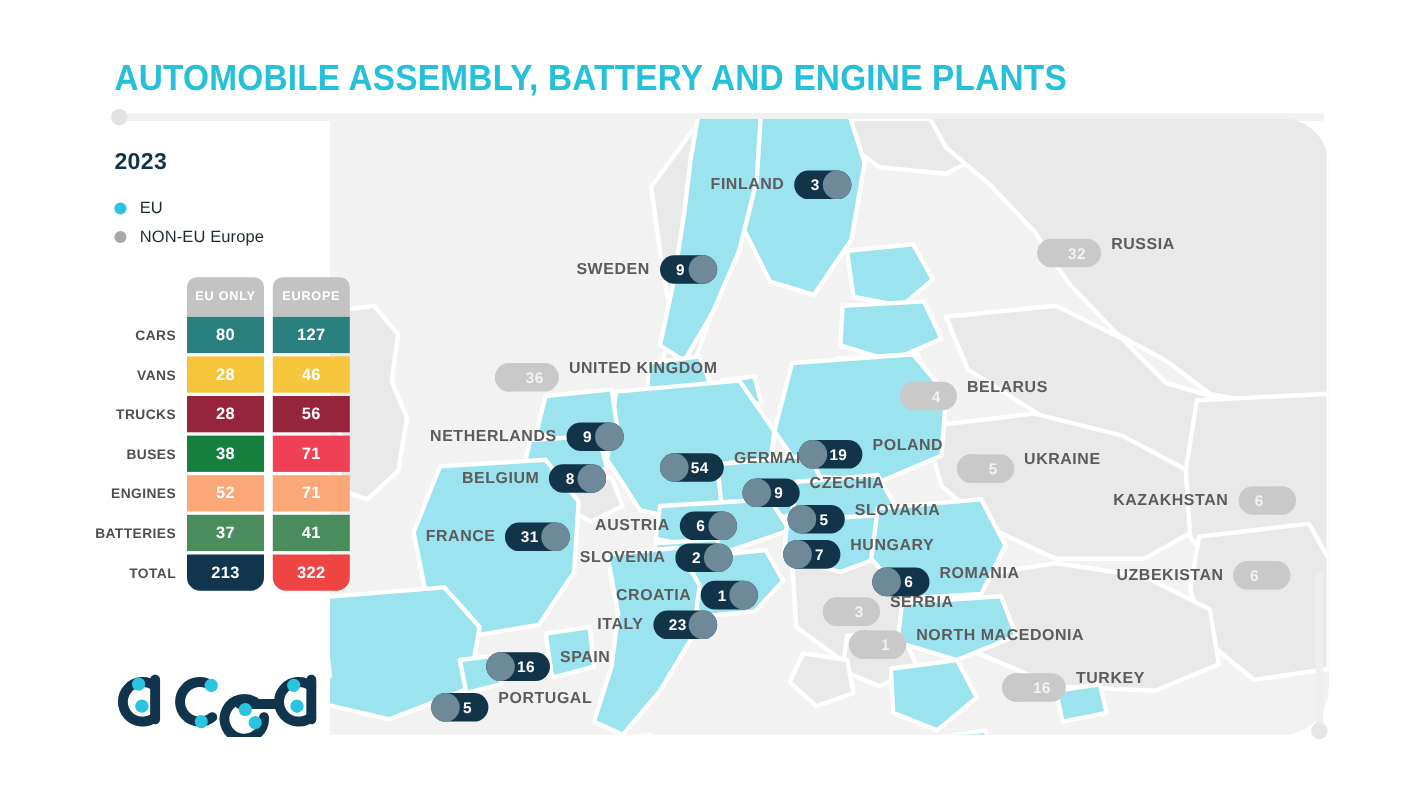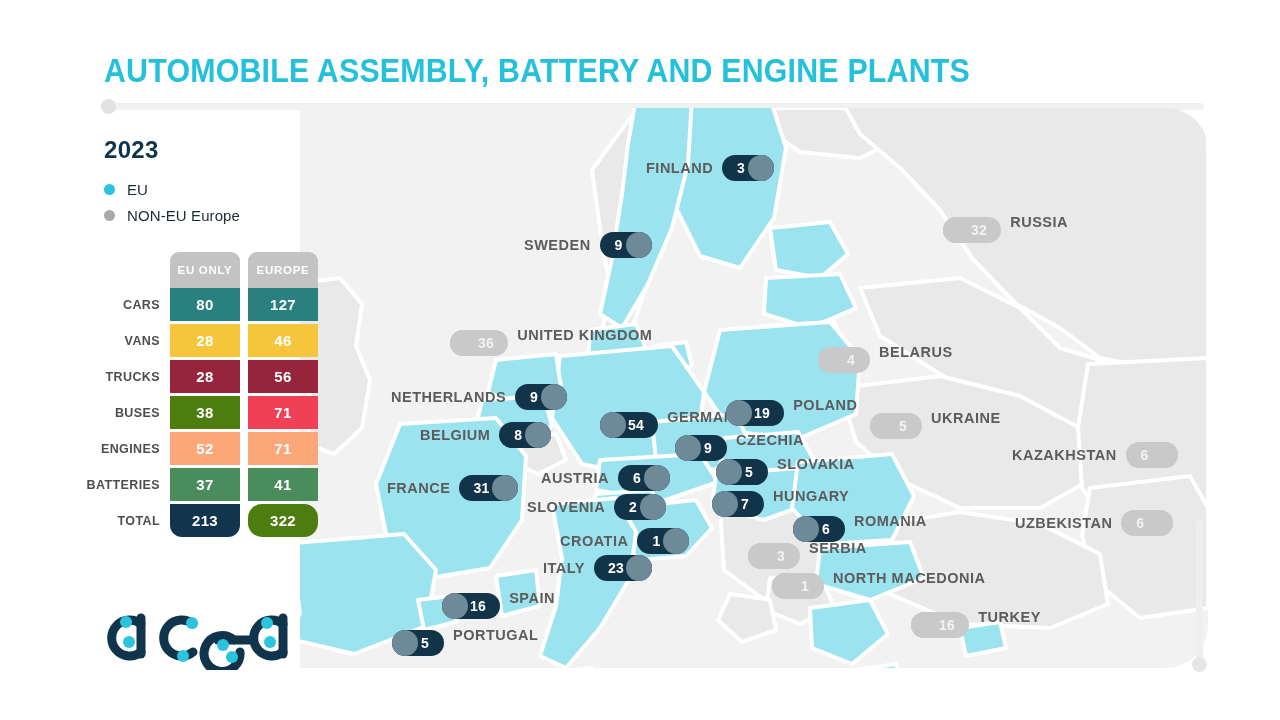--- a/index.html
+++ b/index.html
@@ -64,21 +64,21 @@
     left: 1192px; top: 657px;
     width: 15px; height: 15px;
     border-radius: 50%;
     background: #E6E6E6;
   }
 
   
   .year {
     position: absolute;
     left: 104px; top: 136px;
-    font-size: 24px; font-weight: bold;
+    font-size: 21px; font-weight: bold;
     color: #10344C;
     letter-spacing: 0.3px;
   }
 
   .legend { position: absolute; left: 104px; top: 176px; }
   .legend-row {
     display: flex; align-items: center;
     gap: 12px; height: 26px;
   }
   .legend-dot { width: 11px; height: 11px; border-radius: 50%; flex: 0 0 auto; }
@@ -293,37 +293,37 @@
           <div class="t-cell" style="background: rgb(245, 198, 60);">28</div>
           <div class="t-cell" style="background: rgb(245, 198, 60);">46</div>
         </div>
         <div class="t-row">
           <div class="t-rowlabel">TRUCKS</div>
           <div class="t-cell" style="background: rgb(149, 36, 60);">28</div>
           <div class="t-cell" style="background: rgb(149, 36, 60);">56</div>
         </div>
         <div class="t-row">
           <div class="t-rowlabel">BUSES</div>
-          <div class="t-cell" style="background: #4d7c0f;">38</div>
+          <div class="t-cell" style="background: #15803d;">38</div>
           <div class="t-cell" style="background: rgb(239, 64, 85);">71</div>
         </div>
         <div class="t-row">
           <div class="t-rowlabel">ENGINES</div>
           <div class="t-cell" style="background: rgb(251, 167, 120);">52</div>
           <div class="t-cell" style="background: rgb(251, 167, 120);">71</div>
         </div>
         <div class="t-row">
           <div class="t-rowlabel">BATTERIES</div>
           <div class="t-cell" style="background: rgb(74, 140, 91);">37</div>
           <div class="t-cell" style="background: rgb(74, 140, 91);">41</div>
         </div>
         <div class="t-row t-last">
           <div class="t-rowlabel">TOTAL</div>
           <div class="t-cell" style="background: rgb(17, 53, 77);">213</div>
-          <div class="t-cell" style="background: #4d7c0f; border-radius: 14px;">322</div>
+          <div class="t-cell" style="background: #ef4444;">322</div>
         </div>
       </div>
   </div>
 
   <div class="logo">
     <svg width="200" height="80" viewBox="0 0 200 80">
       <g fill="none" stroke="#10344C" stroke-width="9" stroke-linecap="round">
         <path d="M41 34 a18 18 0 1 0 0 28"></path>
         <path d="M41 28 L41 64"></path>
         <path d="M93 34 a18 18 0 1 0 0 28"></path>

